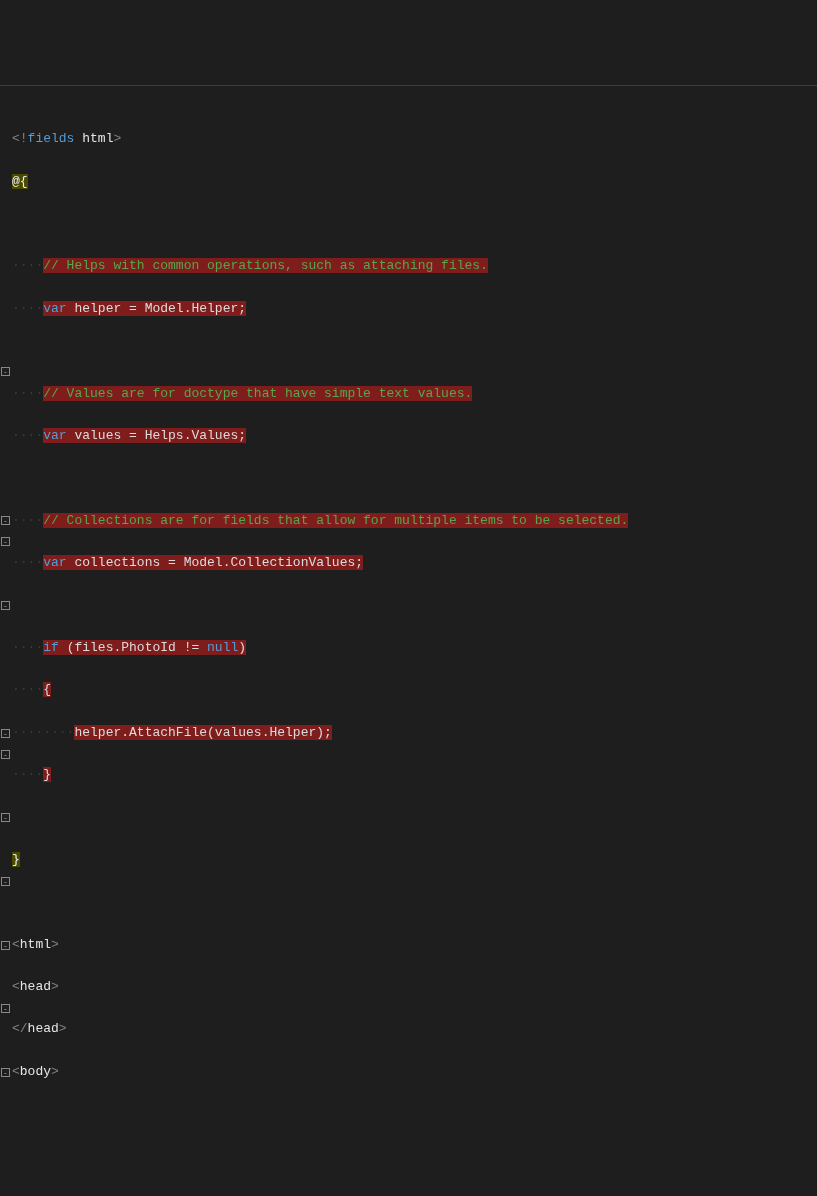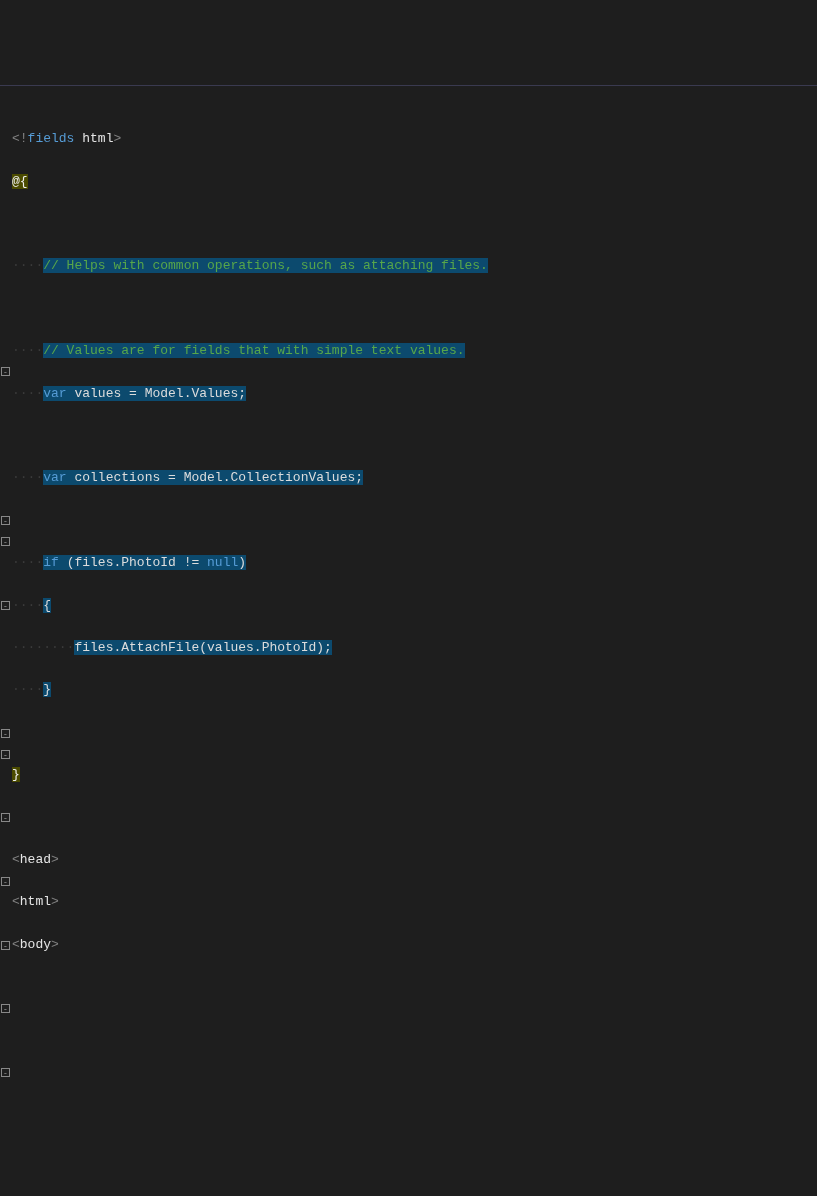--- a/index.html
+++ b/index.html
@@ -42,21 +42,21 @@
   }
   .line { display: block; height: 21.2px; }
   .ws { color: #3a3a3a; }
   .punct { color: #808080; }
   .tag { color: #e5e5e5; }
   .keyword { color: #569cd6; }
   .comment { color: #57a64a; }
   .text { color: #dcdcdc; }
   .atmark { background: #4b4b00; color: #eee; }
   
-  .sel { background: #0c4a6e; }
+  .sel { background: #7f1d1d; }
 </style>
 </head>
 <body>
 
 
 
 <div class="editor">
 <div class="gutter">
   <div class="fold" style="top:281px">-</div>
   <div class="fold" style="top:430px">-</div>
@@ -67,35 +67,38 @@
   <div class="fold" style="top:727px">-</div>
   <div class="fold" style="top:791px">-</div>
   <div class="fold" style="top:855px">-</div>
   <div class="fold" style="top:918px">-</div>
   <div class="fold" style="top:982px">-</div>
 </div>
 <span class="line"><span class="punct">&lt;!</span><span class="keyword">fields</span><span> </span><span class="tag">html</span><span class="punct">&gt;</span></span>
 <span class="line"><span class="atmark">@{</span></span>
 <span class="line"></span>
 <span class="line"><span class="ws">····</span><span class="sel"><span class="comment">// Helps with common operations, such as attaching files.</span></span></span>
+<span class="line"><span class="ws">····</span><span class="sel"><span class="keyword">var</span><span class="text"> helper = Model.Helper;</span></span></span>
 <span class="line"></span>
-<span class="line"><span class="ws">····</span><span class="sel"><span class="comment">// Values are for fields that with simple text values.</span></span></span>
-<span class="line"><span class="ws">····</span><span class="sel"><span class="keyword">var</span><span class="text"> values = Model.Values;</span></span></span>
+<span class="line"><span class="ws">····</span><span class="sel"><span class="comment">// Values are for doctype that have simple text values.</span></span></span>
+<span class="line"><span class="ws">····</span><span class="sel"><span class="keyword">var</span><span class="text"> values = Helps.Values;</span></span></span>
 <span class="line"></span>
+<span class="line"><span class="ws">····</span><span class="sel"><span class="comment">// Collections are for fields that allow for multiple items to be selected.</span></span></span>
 <span class="line"><span class="ws">····</span><span class="sel"><span class="keyword">var</span><span class="text"> collections = Model.CollectionValues;</span></span></span>
 <span class="line"></span>
 <span class="line"><span class="ws">····</span><span class="sel"><span class="keyword">if</span><span class="text"> (files.PhotoId != </span><span class="keyword">null</span><span class="text">)</span></span></span>
 <span class="line"><span class="ws">····</span><span class="sel"><span class="text">{</span></span></span>
-<span class="line"><span class="ws">········</span><span class="sel"><span class="text">files.AttachFile(values.PhotoId);</span></span></span>
+<span class="line"><span class="ws">········</span><span class="sel"><span class="text">helper.AttachFile(values.Helper);</span></span></span>
 <span class="line"><span class="ws">····</span><span class="sel"><span class="text">}</span></span></span>
 <span class="line"></span>
 <span class="line"><span class="atmark">}</span></span>
 <span class="line"></span>
+<span class="line"><span class="punct">&lt;</span><span class="tag">html</span><span class="punct">&gt;</span></span>
 <span class="line"><span class="punct">&lt;</span><span class="tag">head</span><span class="punct">&gt;</span></span>
-<span class="line"><span class="punct">&lt;</span><span class="tag">html</span><span class="punct">&gt;</span></span>
+<span class="line"><span class="punct">&lt;/</span><span class="tag">head</span><span class="punct">&gt;</span></span>
 <span class="line"><span class="punct">&lt;</span><span class="tag">body</span><span class="punct">&gt;</span></span>
 <span class="line"></span>
 
 
 
 
 
 
 
 

